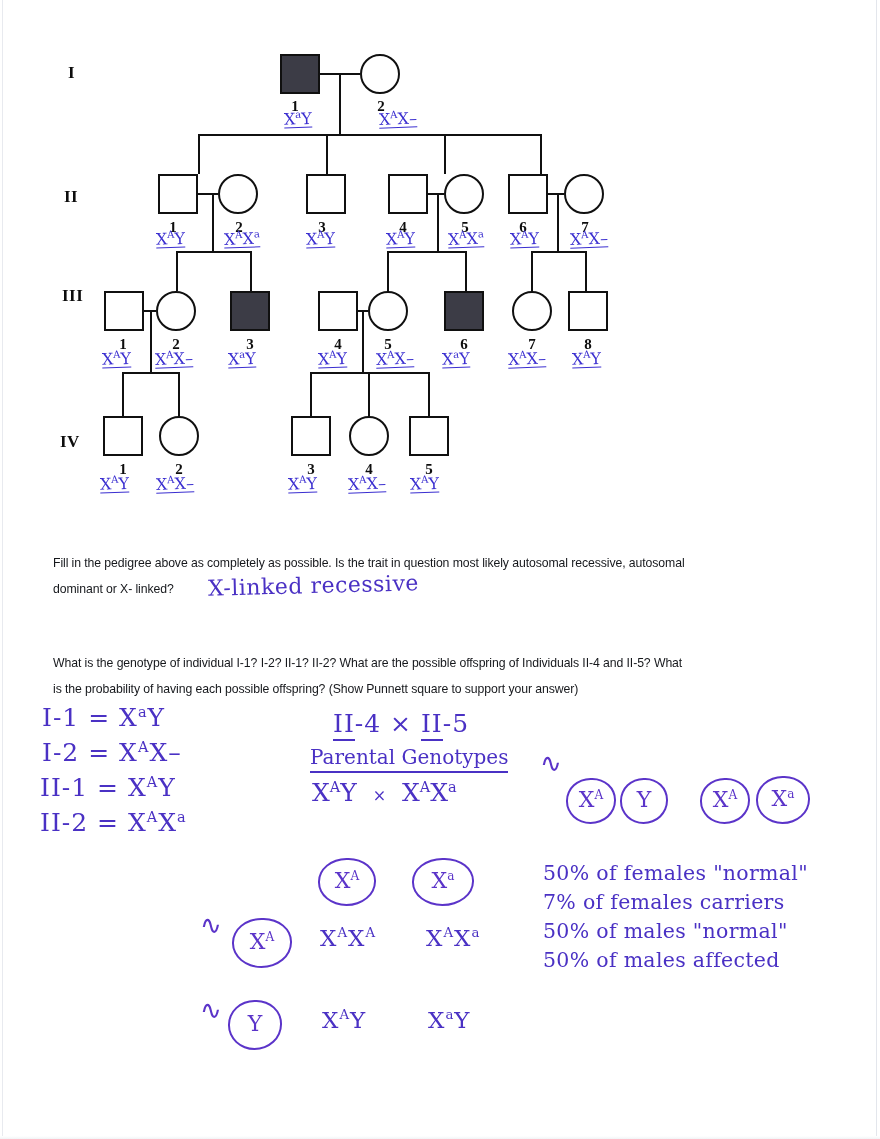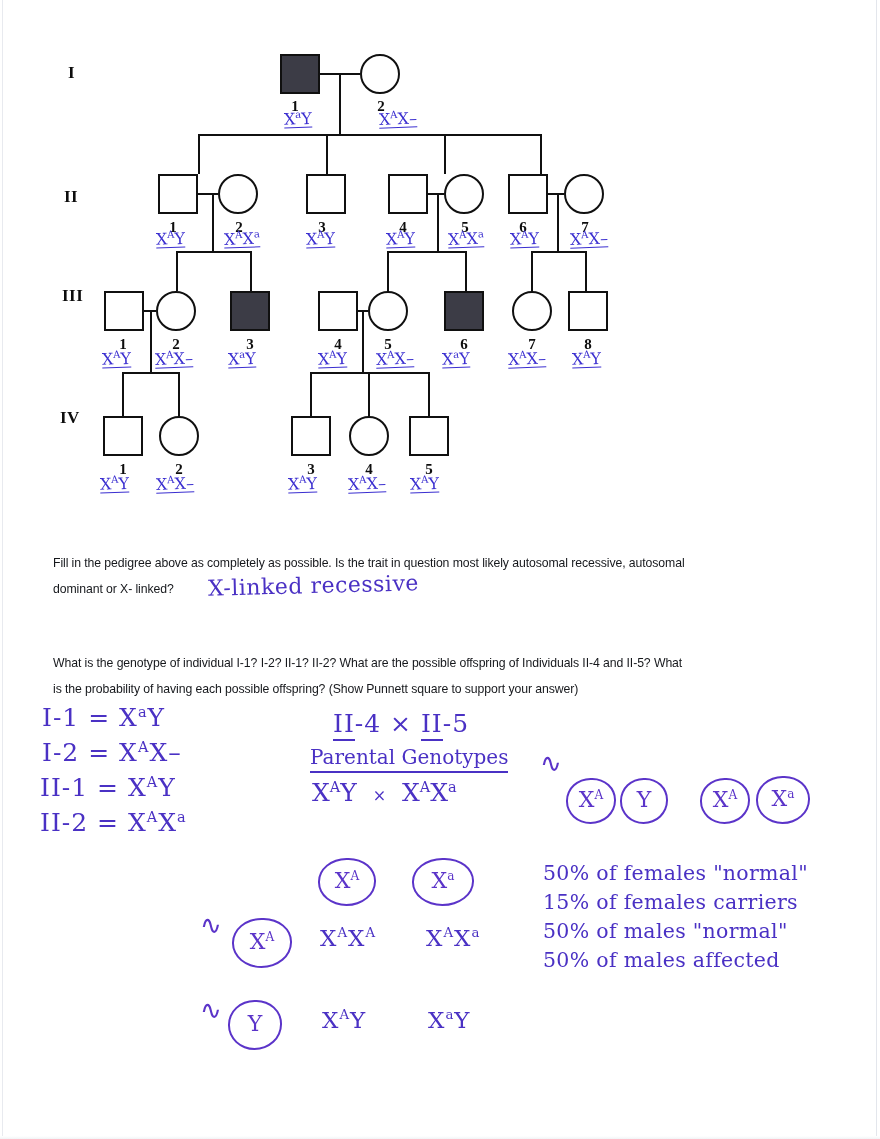--- a/index.html
+++ b/index.html
@@ -63,21 +63,21 @@
 <div class="page">
   <div class="page-edge-l"></div>
   <div class="page-edge-r"></div>
   <div class="page-edge-b"></div>
 
   <div id="pedigree">
 
     <div class="gen-label" style="left:68px;top:63px">I</div>
     <div class="gen-label" style="left:64px;top:187px">II</div>
     <div class="gen-label" style="left:62px;top:286px">III</div>
-    <div class="gen-label" style="left:60px;top:408px">IV</div>
+    <div class="gen-label" style="left:60px;top:432px">IV</div>
 
     <div class="sym male affected" style="left:280px;top:54px"></div>
     <div class="sym female" style="left:360px;top:54px"></div>
 
     <div class="ln h" style="left:320px;top:73px;width:40px"></div>
 
     <div class="ln v" style="left:339px;top:73px;height:63px"></div>
 
     <div class="idnum" style="left:280px;top:98px">1</div>
     <div class="idnum" style="left:366px;top:98px">2</div>
@@ -260,17 +260,17 @@
       </div>
 
     <div class="hw cell" style="left:320px;top:925px">X<sup>A</sup>X<sup>A</sup></div>
     <div class="hw cell" style="left:426px;top:925px">X<sup>A</sup>X<sup>a</sup></div>
     <div class="hw cell" style="left:322px;top:1007px">X<sup>A</sup>Y</div>
     <div class="hw cell" style="left:428px;top:1007px">X<sup>a</sup>Y</div>
   </div>
 
   <div>
     <div class="hw pct" style="left:543px;top:863px">50% of females "normal"</div>
-    <div class="hw pct" style="left:543px;top:892px">15% of females carriers</div>
+    <div class="hw pct" style="left:543px;top:892px">7% of females carriers</div>
     <div class="hw pct" style="left:543px;top:921px">50% of males "normal"</div>
     <div class="hw pct" style="left:543px;top:950px">50% of males affected</div>
   </div>
 </div>
 
 </body></html>

